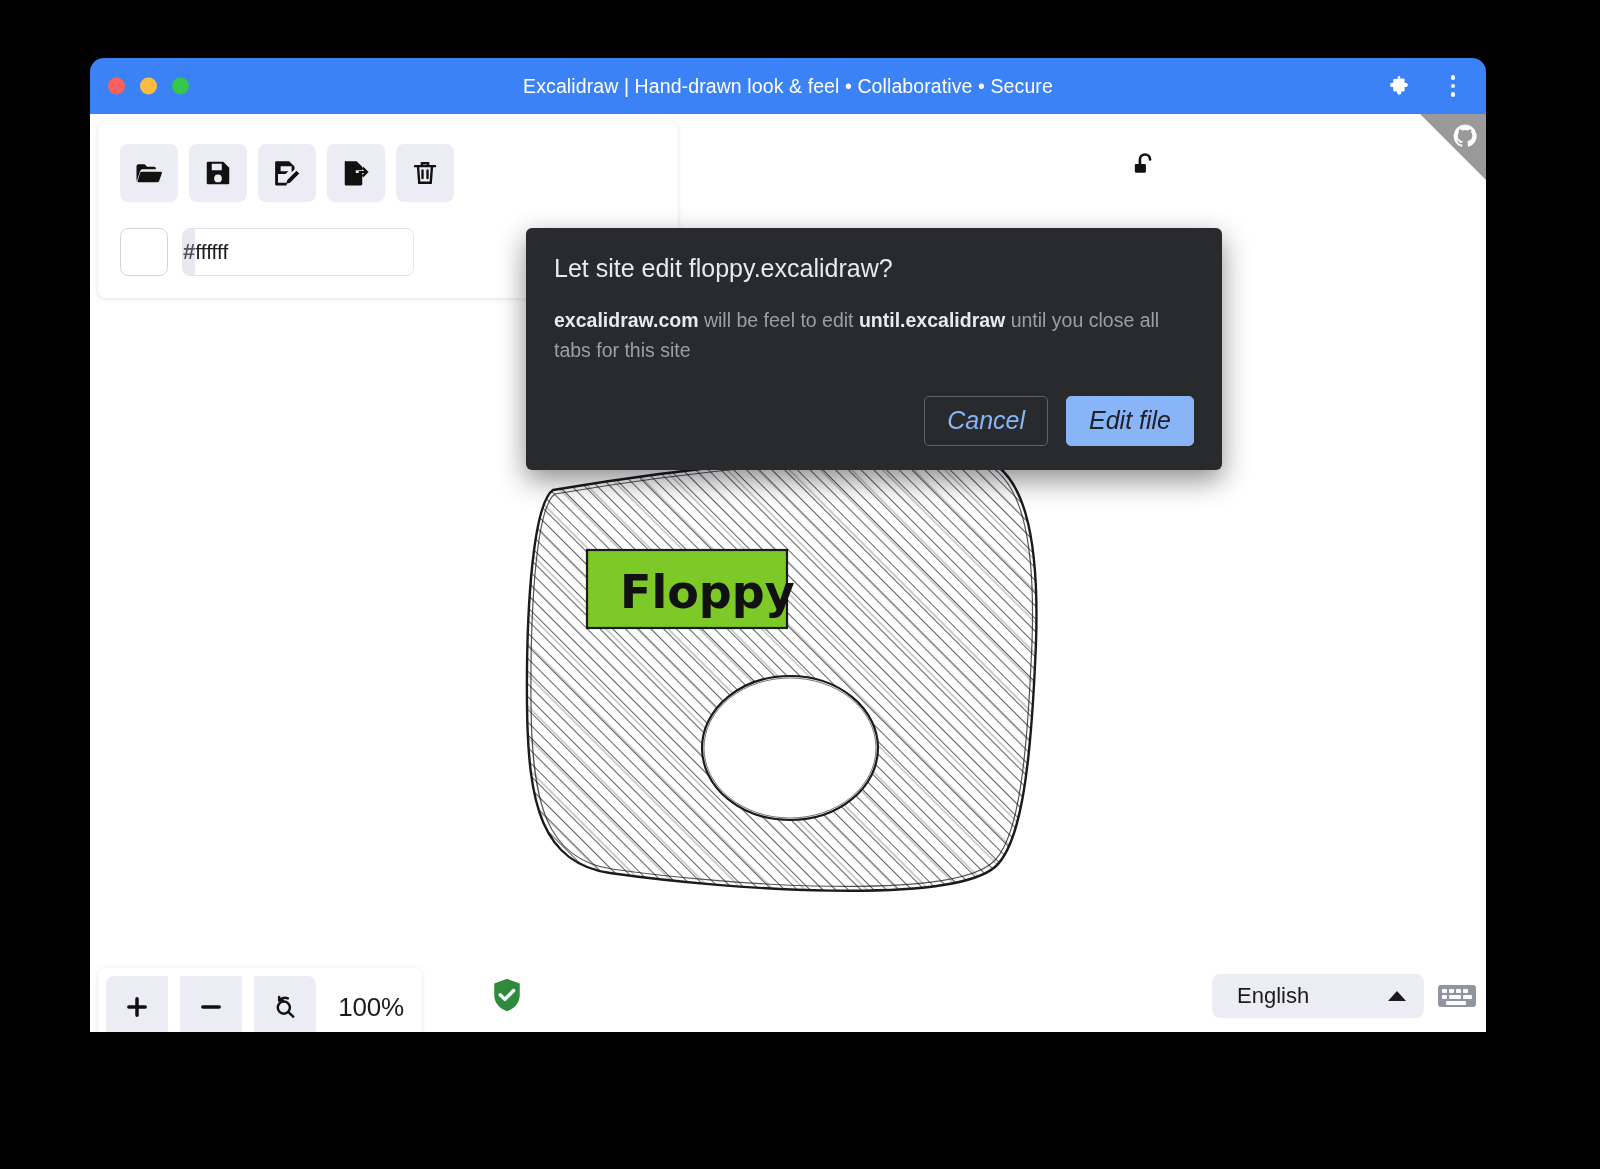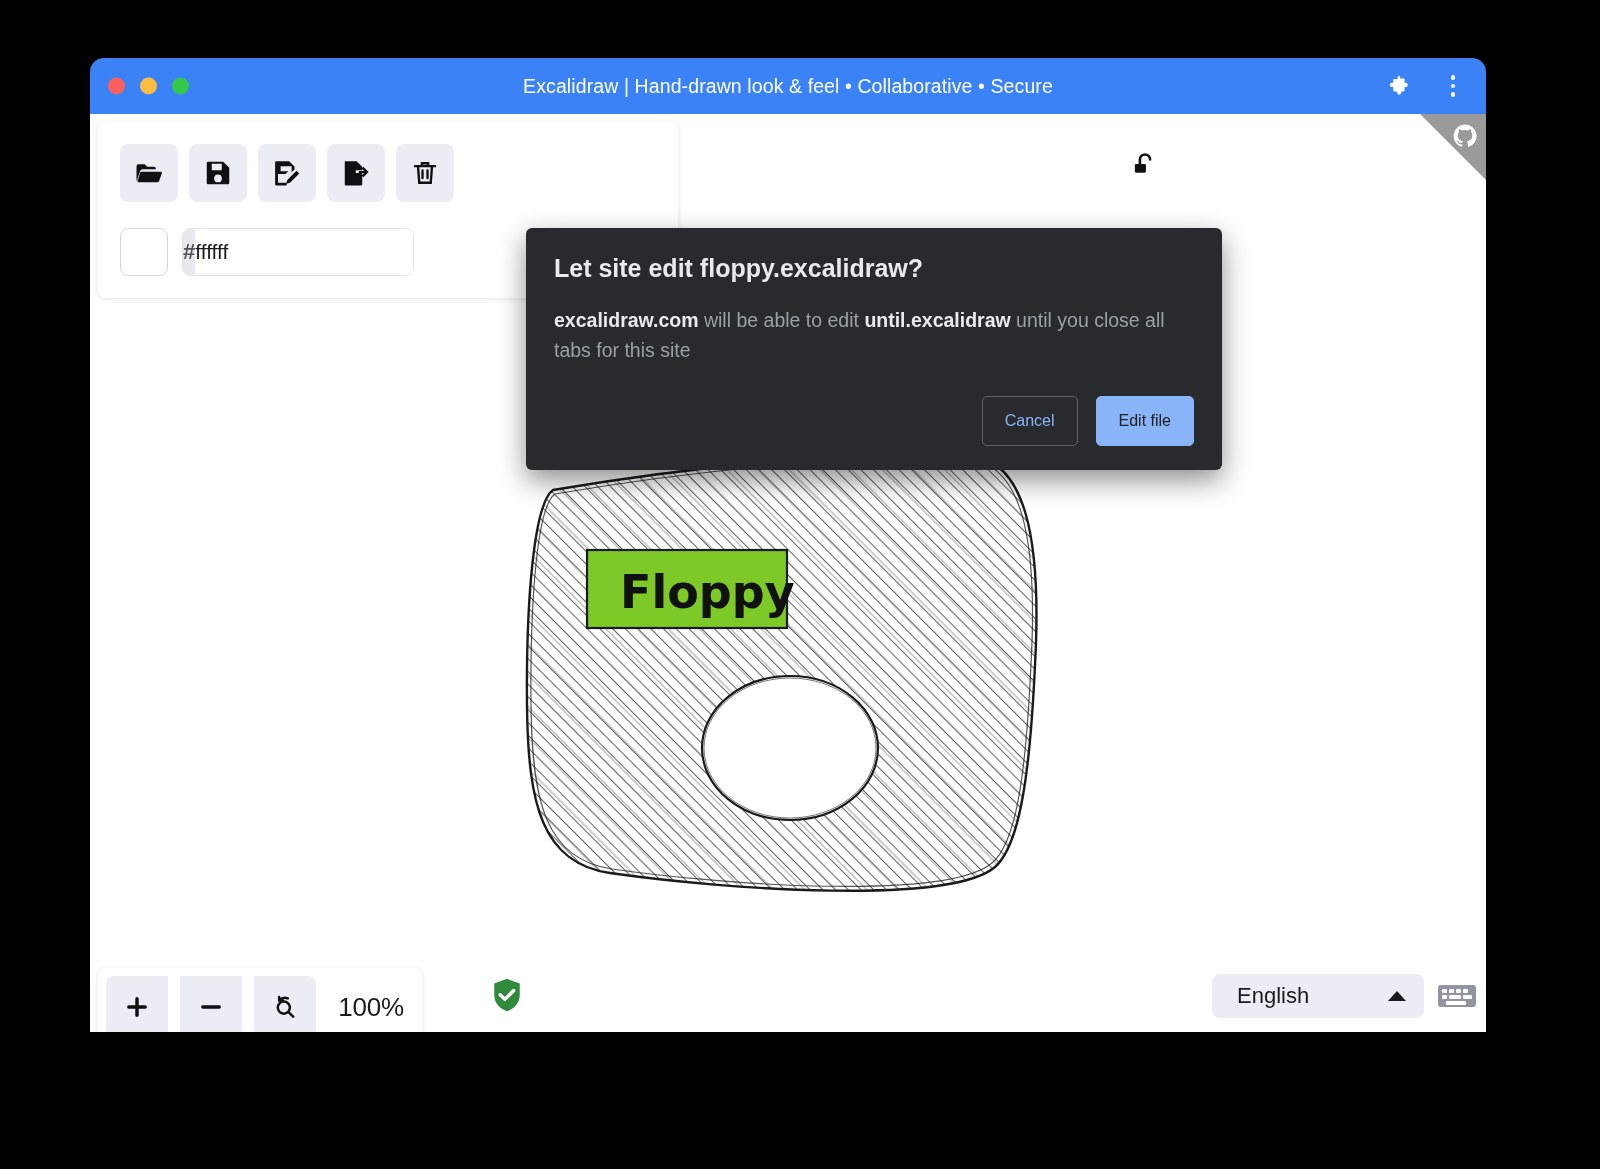--- a/index.html
+++ b/index.html
@@ -263,45 +263,45 @@
     width: 696px;
     background: #292a2d;
     border-radius: 6px;
     box-shadow: 0 10px 28px rgba(0,0,0,0.45);
     padding: 26px 28px 24px 28px;
     z-index: 10;
   }
   .dialog-title {
     color: #e8eaed;
     font-size: 25px;
-    font-weight: 700;
+    font-weight: 400;
     margin-bottom: 22px;
   }
   .dialog-body {
     color: #9aa0a6;
     font-size: 19.5px;
     line-height: 1.56;
     max-width: 640px;
     margin-bottom: 30px;
   }
   .dialog-body b { color: #e8eaed; font-weight: 700; }
   .dialog-actions {
     display: flex;
     justify-content: flex-end;
     align-items: center;
     gap: 18px;
   }
   .btn {
     font-family: "Liberation Sans", sans-serif;
-    font-size: 16px;
+    font-size: 25px;
     border-radius: 5px;
     cursor: pointer;
     padding: 0 22px;
     height: 50px;
-    display: flex; align-items: center; justify-content: center;
+    display: flex; align-items: center; justify-content: center; font-style: italic;
   }
   .btn-secondary {
     background: transparent;
     border: 1px solid #5f6368;
     color: #8ab4f8;
   }
   .btn-primary {
     background: #8ab4f8;
     border: 1px solid #8ab4f8;
     color: #202124;
@@ -492,21 +492,21 @@
               <rect x="12" y="14" width="12" height="4" rx="1"></rect>
               <rect x="26" y="14" width="9" height="4" rx="1"></rect>
               <rect x="9" y="20" width="20" height="4" rx="1"></rect>
             </g>
           </svg>
         </button>
       </div>
 
       <div class="dialog">
         <div class="dialog-title">Let site edit floppy.excalidraw?</div>
-        <div class="dialog-body"><b>excalidraw.com</b><span> will be able to edit </span><b>until.excalidraw</b><span> until you close all tabs for this site</span></div>
+        <div class="dialog-body"><b>excalidraw.com</b><span> will be feel to edit </span><b>until.excalidraw</b><span> until you close all tabs for this site</span></div>
         <div class="dialog-actions">
           <button class="btn btn-secondary">Cancel</button>
           <button class="btn btn-primary">Edit file</button>
         </div>
       </div>
 
     </div>
   </div>
 </div>
 

